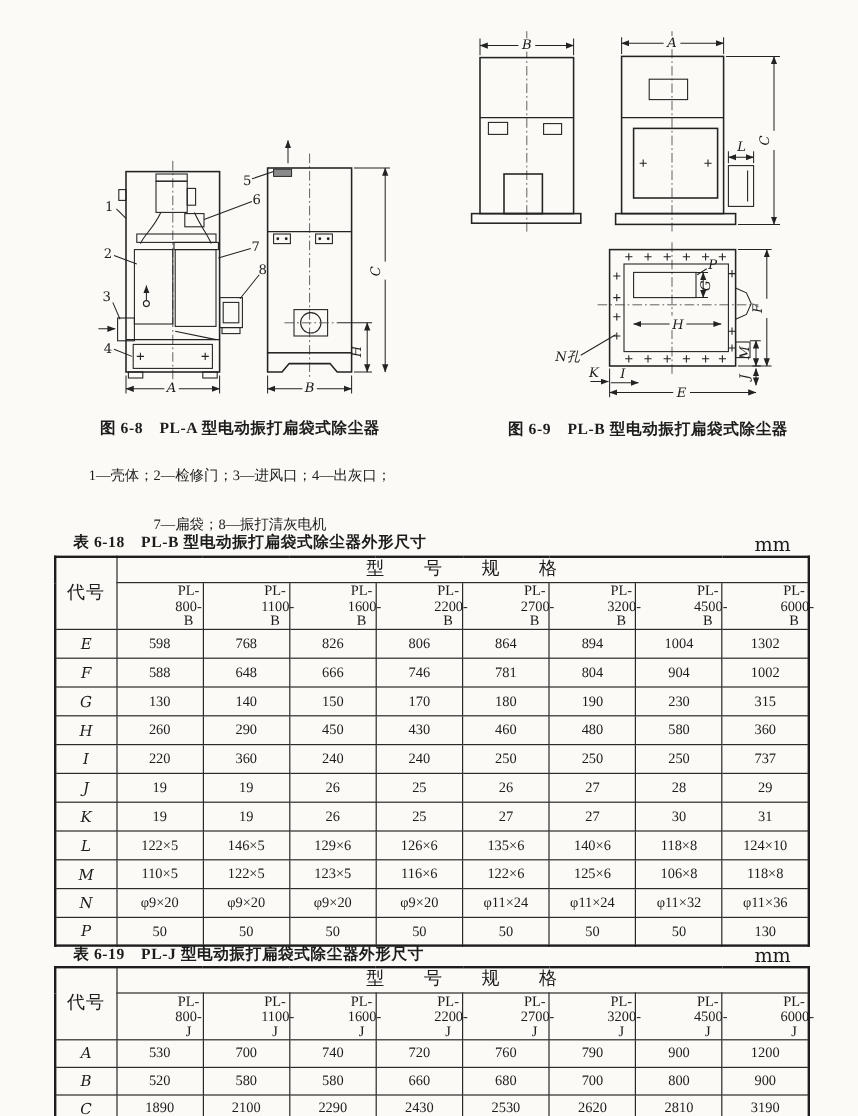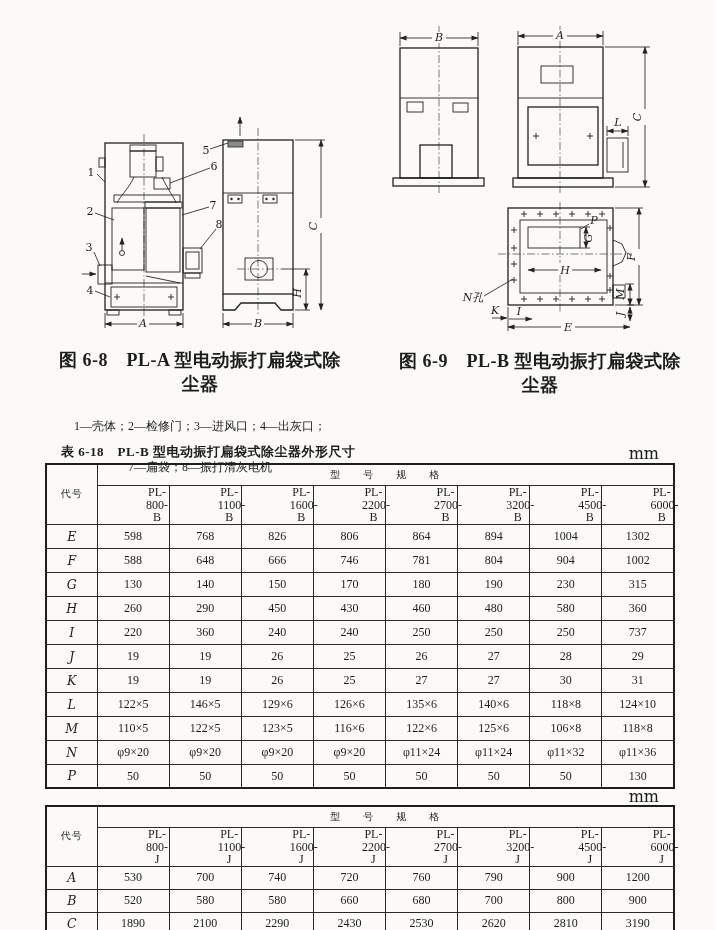--- a/index.html
+++ b/index.html
@@ -13,32 +13,32 @@
   .o{fill:none;stroke:#232323;stroke-width:1.3px;}
   .d{fill:none;stroke:#232323;stroke-width:0.9px;}
   .dl{fill:none;stroke:#232323;stroke-width:0.85px;}
   .cl{fill:none;stroke:#444;stroke-width:0.7px;stroke-dasharray:8 2.5 1.5 2.5;}
   .shade{fill:#8a8a8a;stroke:#232323;stroke-width:0.8px;}
   .wbg{fill:#fbfaf6;stroke:none;}
   text.dim{font-family:"DejaVu Serif",serif;font-style:italic;font-size:11px;fill:#1c1c1c;}
   text.pn{font-family:"DejaVu Serif",serif;font-size:11px;fill:#1c1c1c;}
   
   .figcap{position:absolute;text-align:center;}
-  .figcap .cap{font-size:18px;font-weight:bold;letter-spacing:0.5px;margin-bottom:5px;}
+  .figcap .cap{font-size:13px;font-weight:bold;letter-spacing:0.5px;margin-bottom:5px;}
   .figcap .leg{font-size:12px;line-height:21px;margin-top:20px;}
   
   .tbl-title{position:absolute;left:61px;width:630px;text-align:left;
              font-size:13px;font-weight:bold;letter-spacing:0.5px;}
   .tbl-title .unit{position:absolute;right:32px;top:1px;font-weight:normal;
              font-size:16px;font-family:"DejaVu Serif",serif;letter-spacing:0;}
   table.dim-table{position:absolute;left:45px;width:630px;border-collapse:collapse;
              table-layout:fixed;border:2px solid #1e1e1e;}
   .dim-table th,.dim-table td{border:1px solid #2a2a2a;text-align:center;vertical-align:middle;
              font-weight:normal;font-size:12px;padding:0;line-height:1.05;}
-  .dim-table thead tr.gr th{height:20px;font-size:10px;letter-spacing:1px;}
+  .dim-table thead tr.gr th{height:20px;font-size:15px;letter-spacing:1px;}
   .dim-table thead tr.cols th{height:24px;padding-left:48px;}
   .dim-table tbody tr{height:24px;}
   .dim-table th.corner{font-size:13px;letter-spacing:2px;}
   .dim-table th.rowlabel{font-style:italic;font-family:"DejaVu Serif",serif;font-size:12.5px;}
   .t618{top:463px;}
   .t619{top:805px;}
   .t619 tbody tr{height:23px;}
 </style>
 </head>
 <body>
@@ -428,20 +428,21 @@
           <td>50</td>
           <td>50</td>
           <td>50</td>
           <td>50</td>
           <td>130</td>
         </tr>
       </tbody>
     </table>
 
   <div class="tbl-title" style="top:786px;">
+    <span>表 6-19　PL-J 型电动振打扁袋式除尘器外形尺寸</span>
     <span class="unit">mm</span>
   </div>
   <table class="dim-table t619">
     <colgroup>
         <col style="width:51px;">
       </colgroup>
   <thead>
         <tr class="gr">
           <th class="corner" rowspan="2">代号</th>
           <th colspan="8">型　　号　　规　　格</th>

